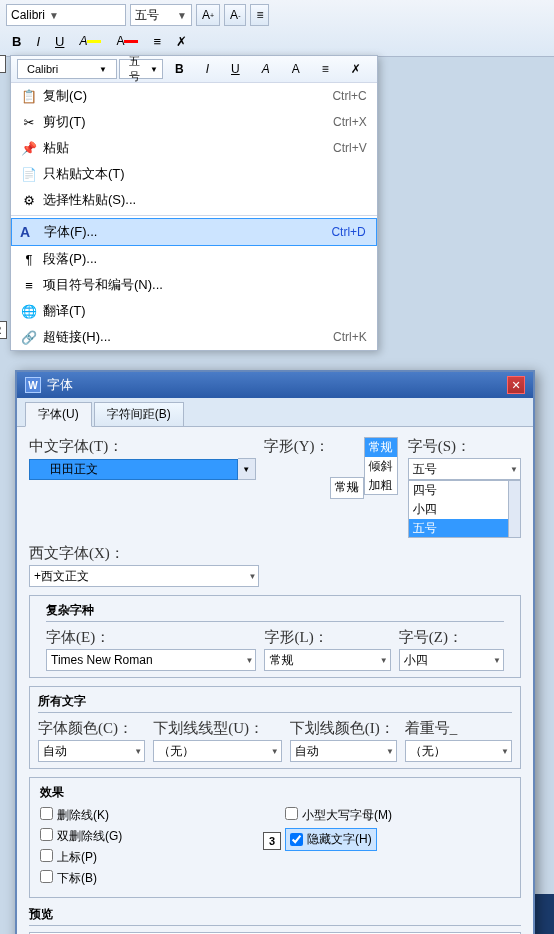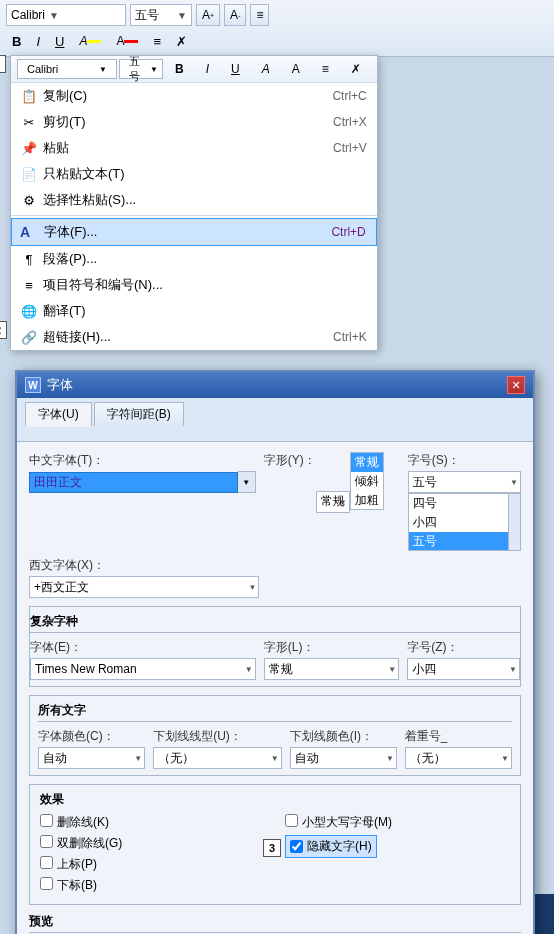--- a/index.html
+++ b/index.html
@@ -166,21 +166,21 @@
     .ctx-item-font .ctx-icon {
       position: absolute;
       left: 8px;
       color: #2244aa;
       font-size: 15px;
       font-weight: bold;
     }
     .ctx-item-font .shortcut {
       margin-left: auto;
       padding-left: 30px;
-      color: #701a75;
+      color: #1d4ed8;
       font-size: 12px;
     }
 
     
     .dialog-wrapper {
       position: absolute;
       top: 370px;
       left: 15px;
       z-index: 200;
       width: 520px;
@@ -224,60 +224,61 @@
       display: flex;
       align-items: center;
       justify-content: center;
       font-size: 11px;
       cursor: pointer;
     }
     .dialog-tabs {
       background: #dce8f5;
       border-bottom: 1px solid #aab8cc;
       display: flex;
-      padding: 4px 8px 15px;
+      padding: 4px 8px 0;
       gap: 2px;
     }
     .dialog-tab {
       padding: 3px 12px;
       border: 1px solid #aab8cc;
       border-bottom: none;
       font-size: 12px;
       cursor: pointer;
       background: linear-gradient(to bottom, #f0f8ff, #dce8f5);
     }
     .dialog-tab.active {
       background: #f0f4fa;
       border-bottom: 1px solid #f0f4fa;
       margin-bottom: -1px;
     }
     .dialog-body {
       padding: 10px 12px;
       background: #f0f4fa;
     }
     .dialog-col-label {
-      font-size: 12px;
+      font-size: 15px;
       margin-bottom: 2px;
+      font-family: Liberation Serif, serif;
     }
     .dialog-col-label span { color: #333; }
     .dialog-input {
       height: 22px;
       border: 1px solid #aab8cc;
       background: white;
       padding: 1px 4px;
       font-size: 12px;
       display: flex;
       align-items: center;
       position: relative;
     }
     .dialog-input-selected {
       background: #3399ff;
-      color: #4c1d95;
-      font-size: 12px;
-      padding: 1px 4px;
+      color: #000000;
+      font-size: 12px;
+      padding: 1px 20px;
       border: 1px solid #2277cc;
       font-family: Liberation Serif, serif;
     }
     .dropdown-arrow {
       position: absolute;
       right: 2px;
       top: 50%;
       transform: translateY(-50%);
       font-size: 8px;
       color: #555;
@@ -626,21 +627,21 @@
           <div style="display:flex; align-items:center;">
             <div class="dialog-input" style="flex:1;">
               <span>+西文正文</span>
               <span class="dropdown-arrow">▼</span>
             </div>
           </div>
         </div>
         <div style="flex:2.2;"></div>
       </div>
 
-      <div style="border:1px solid #aab8cc; padding:6px 0; margin-bottom:8px;">
+      <div style="border:1px solid #aab8cc; padding:6px 16px; margin-bottom:8px;">
         <div class="dialog-section-title"><span>复杂字种</span></div>
         <div style="display:flex; gap:8px;">
 
           <div style="flex:2; display:flex; flex-direction:column;">
             <div class="dialog-col-label"><span>字体(E)：</span></div>
             <div style="display:flex; align-items:center;">
               <div class="dialog-input" style="flex:1;">
                 <span>Times New Roman</span>
                 <span class="dropdown-arrow">▼</span>
               </div>

